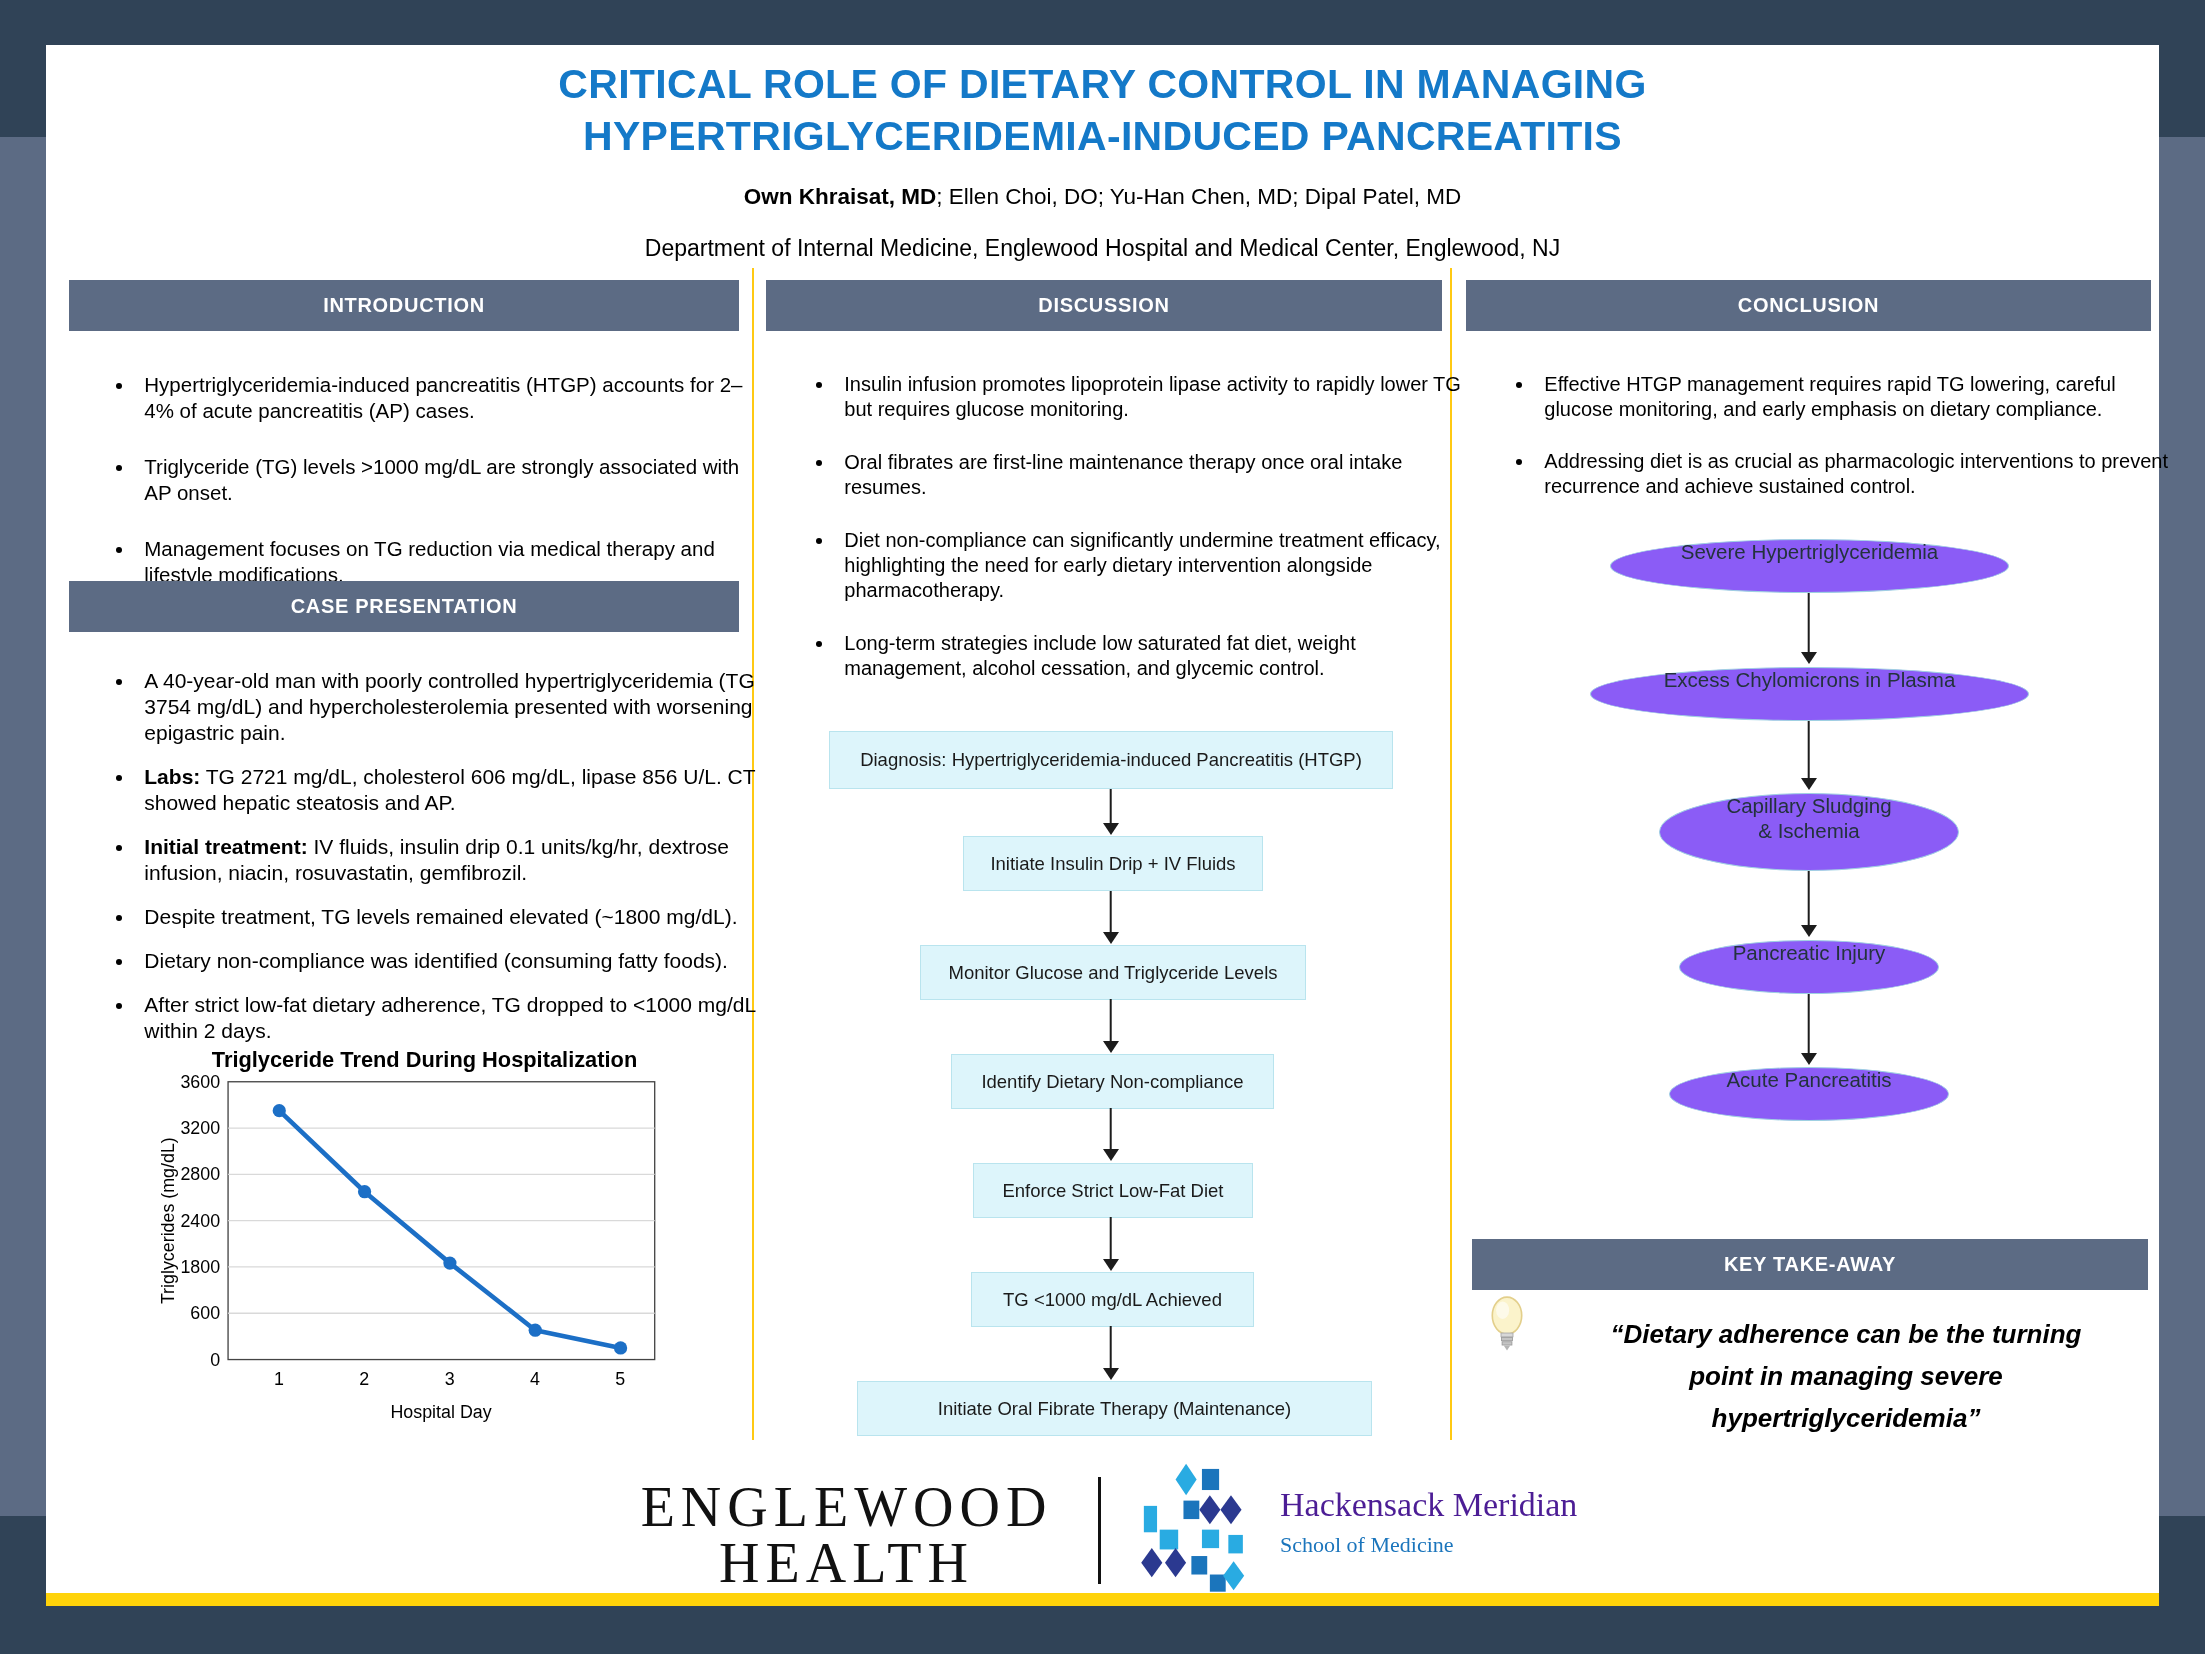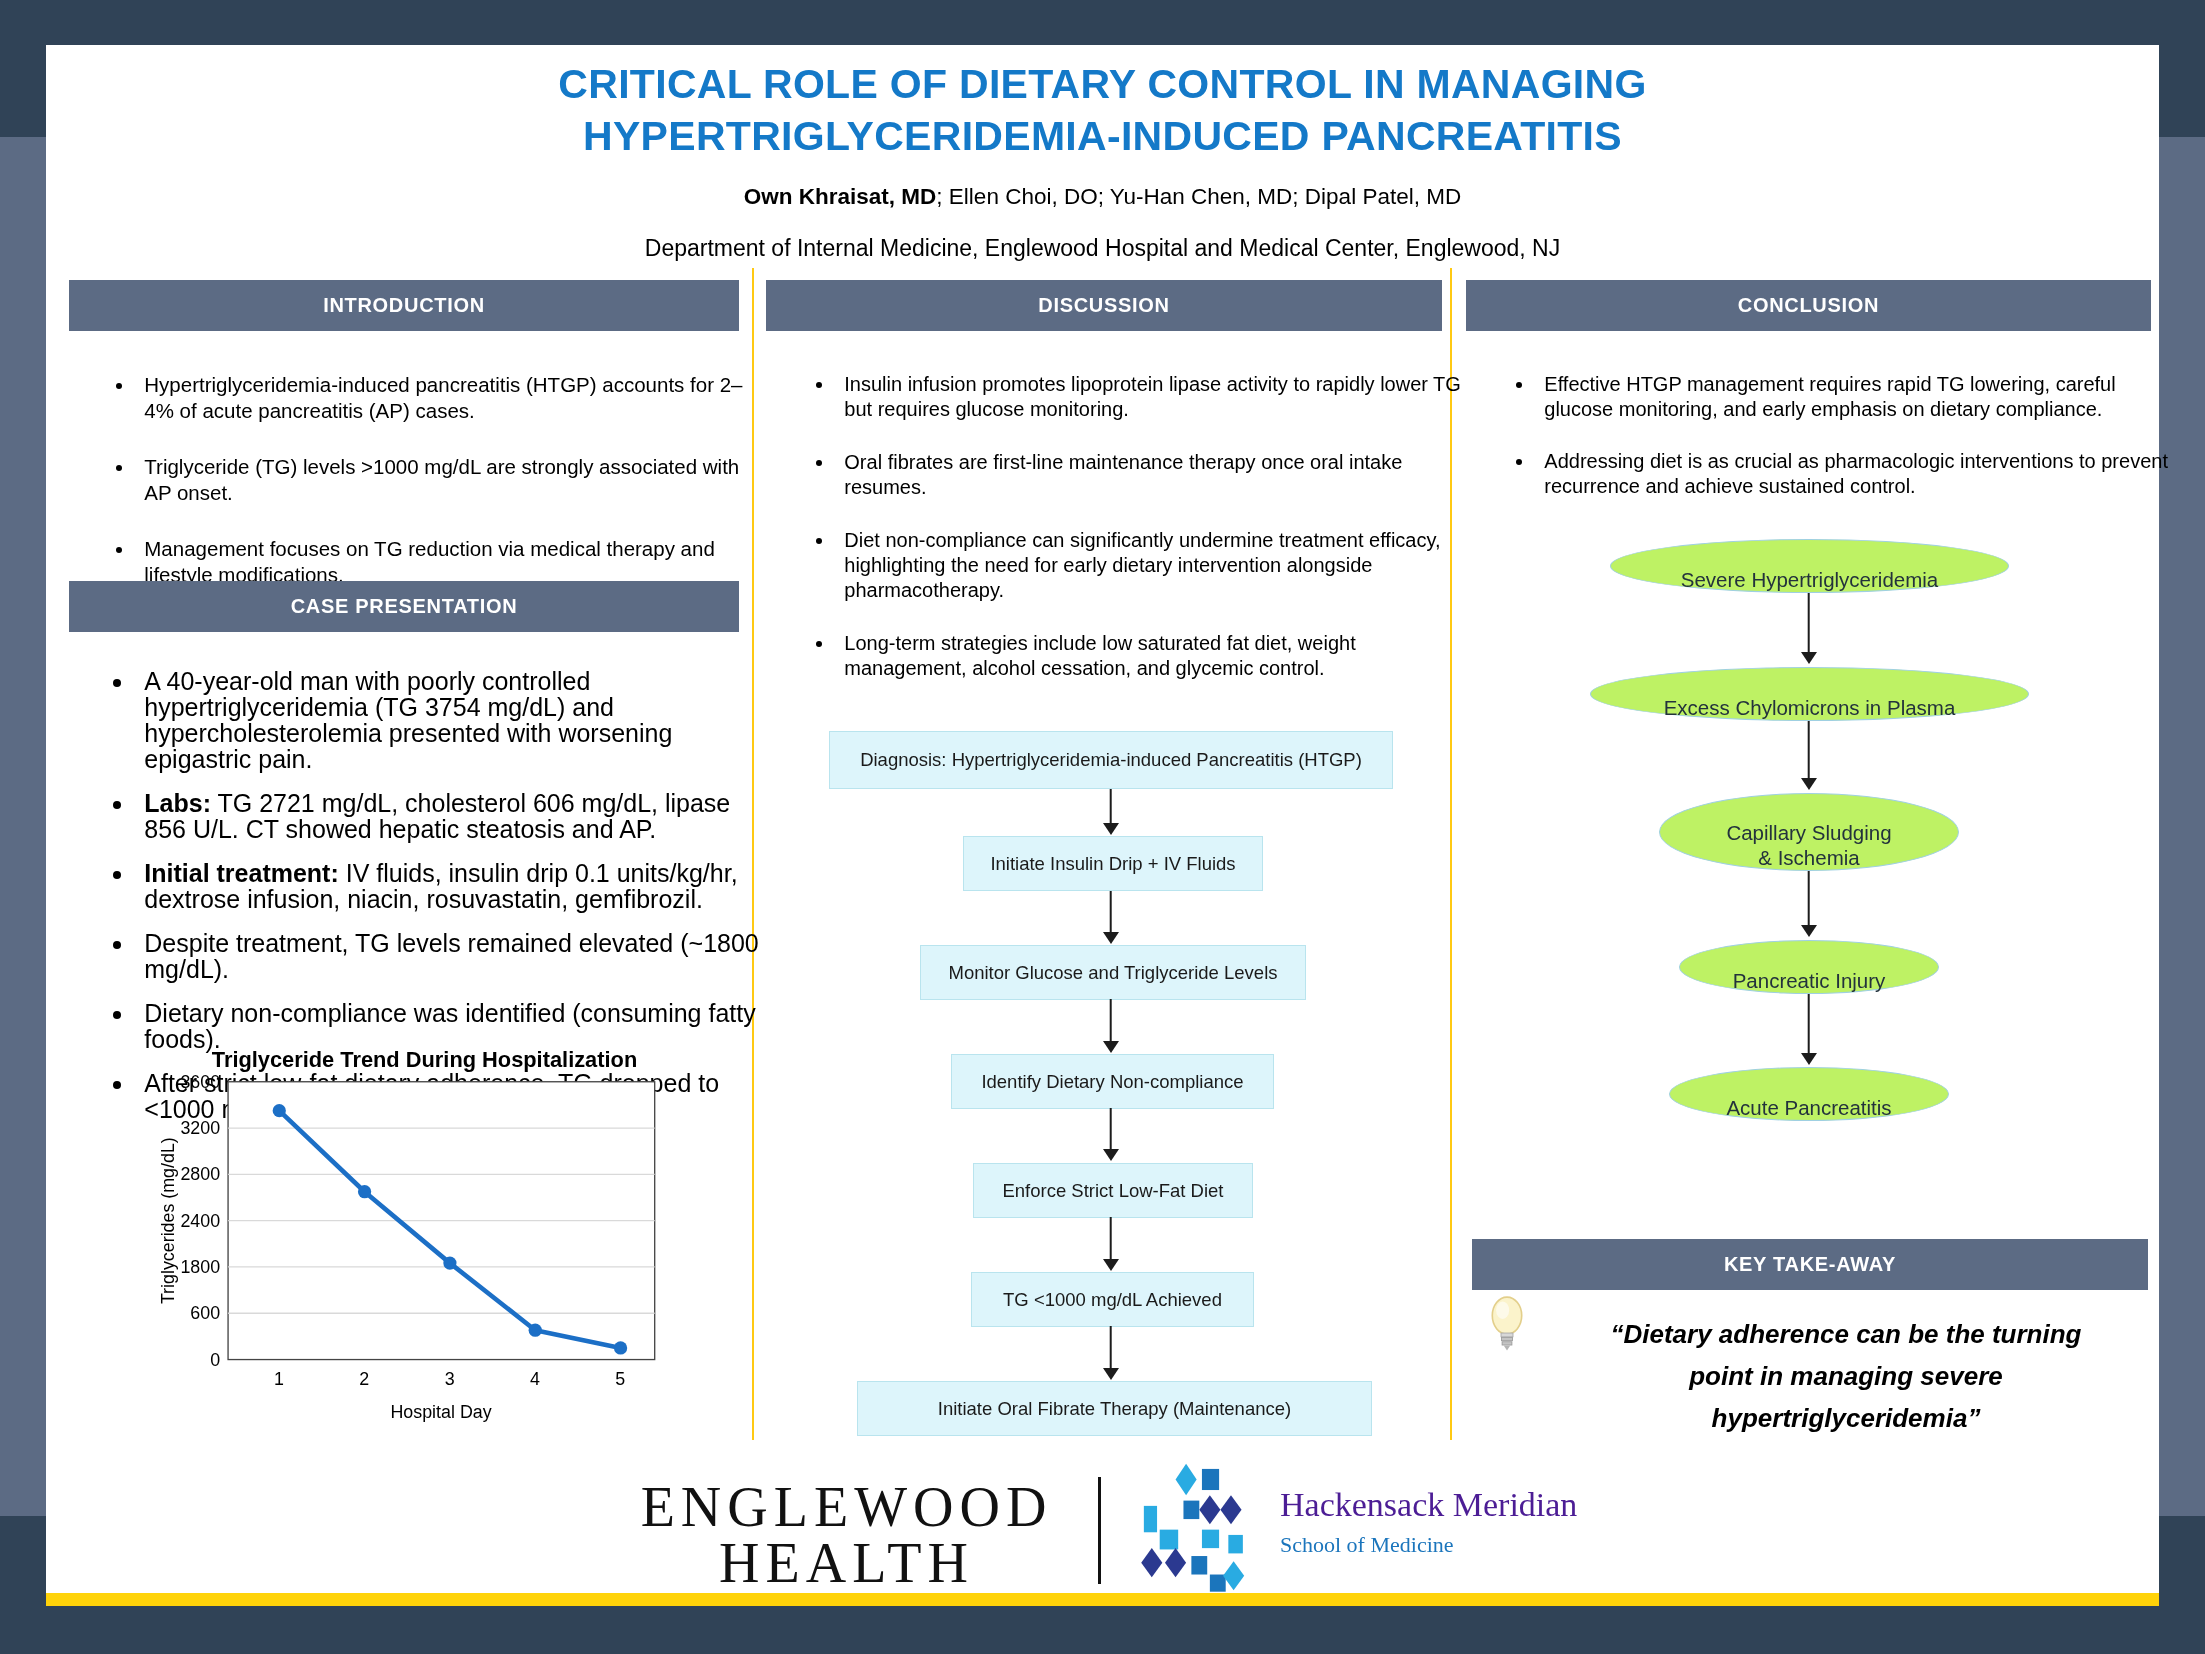--- a/index.html
+++ b/index.html
@@ -19,21 +19,21 @@
   .affil{position:absolute;left:46px;width:2113px;top:235px;text-align:center;font-size:23px;color:#000;}
 
   
   .sec{position:absolute;height:51px;background:#5c6b84;color:#fff;font-weight:bold;
        font-size:20px;display:flex;align-items:center;justify-content:center;letter-spacing:0.7px;}
 
   
   ul.blist{position:absolute;margin:16px;padding:0 16px 0 40px;list-style:disc outside;}
   ul.blist li{padding-left:9.3px;color:#000;}
   ul.col1a li{font-size:20.5px;line-height:26px;margin-bottom:30px;}
-  ul.col1b li{font-size:25px;line-height:26px;margin-bottom:18px;}
+  ul.col1b li{font-size:21px;line-height:26px;margin-bottom:18px;}
   ul.col2 li{font-size:20px;line-height:25px;margin-bottom:28px;}
   ul.col3 li{font-size:20px;line-height:25px;margin-bottom:26.5px;}
   .lead{font-weight:bold;}
 
   
   .vrule{position:absolute;width:2px;background:#ffc913;}
 
   
   #chart-wrap{position:absolute;left:152px;top:1042px;width:549px;height:397px;}
   #tg-chart text{font-family:"Liberation Sans",sans-serif;}
@@ -43,22 +43,22 @@
 
   
   .fbox{position:absolute;background:#ddf5fb;border:1.3px solid #b9e4ee;color:#1a1a1a;
         font-size:18.5px;display:flex;align-items:center;justify-content:center;text-align:center;}
   .v-arrow{position:absolute;width:17px;}
   .v-arrow .shaft{position:absolute;left:50%;transform:translateX(-50%);top:0;bottom:11.2px;width:2.6px;background:#1c1c1c;}
   .v-arrow .head{position:absolute;left:50%;transform:translateX(-50%);bottom:0;width:0;height:0;
         border-left:8.6px solid transparent;border-right:8.6px solid transparent;border-top:12.6px solid #1c1c1c;}
 
   
-  .oval{position:absolute;background:#bef264;border:1.3px solid #9fd0e2;border-radius:50%;
-        color:#23323c;font-size:20.5px;display:flex;flex-direction:column;align-items:center;justify-content:flex-end;
+  .oval{position:absolute;background:#8b5cf6;border:1.3px solid #9fd0e2;border-radius:50%;
+        color:#23323c;font-size:20.5px;display:flex;flex-direction:column;align-items:center;justify-content:flex-start;
         text-align:center;line-height:24.5px;}
 
   
   .quote{position:absolute;left:1535px;width:622px;top:1313px;text-align:center;
          font-size:26px;line-height:42px;font-weight:bold;font-style:italic;color:#000;}
 
   
   .ewd{position:absolute;left:635px;width:423px;text-align:center;font-family:"Liberation Serif",serif;
        font-size:56px;letter-spacing:6px;color:#111;}
   .logo-div{position:absolute;left:1098px;top:1477px;width:2.6px;height:107px;background:#111;}

